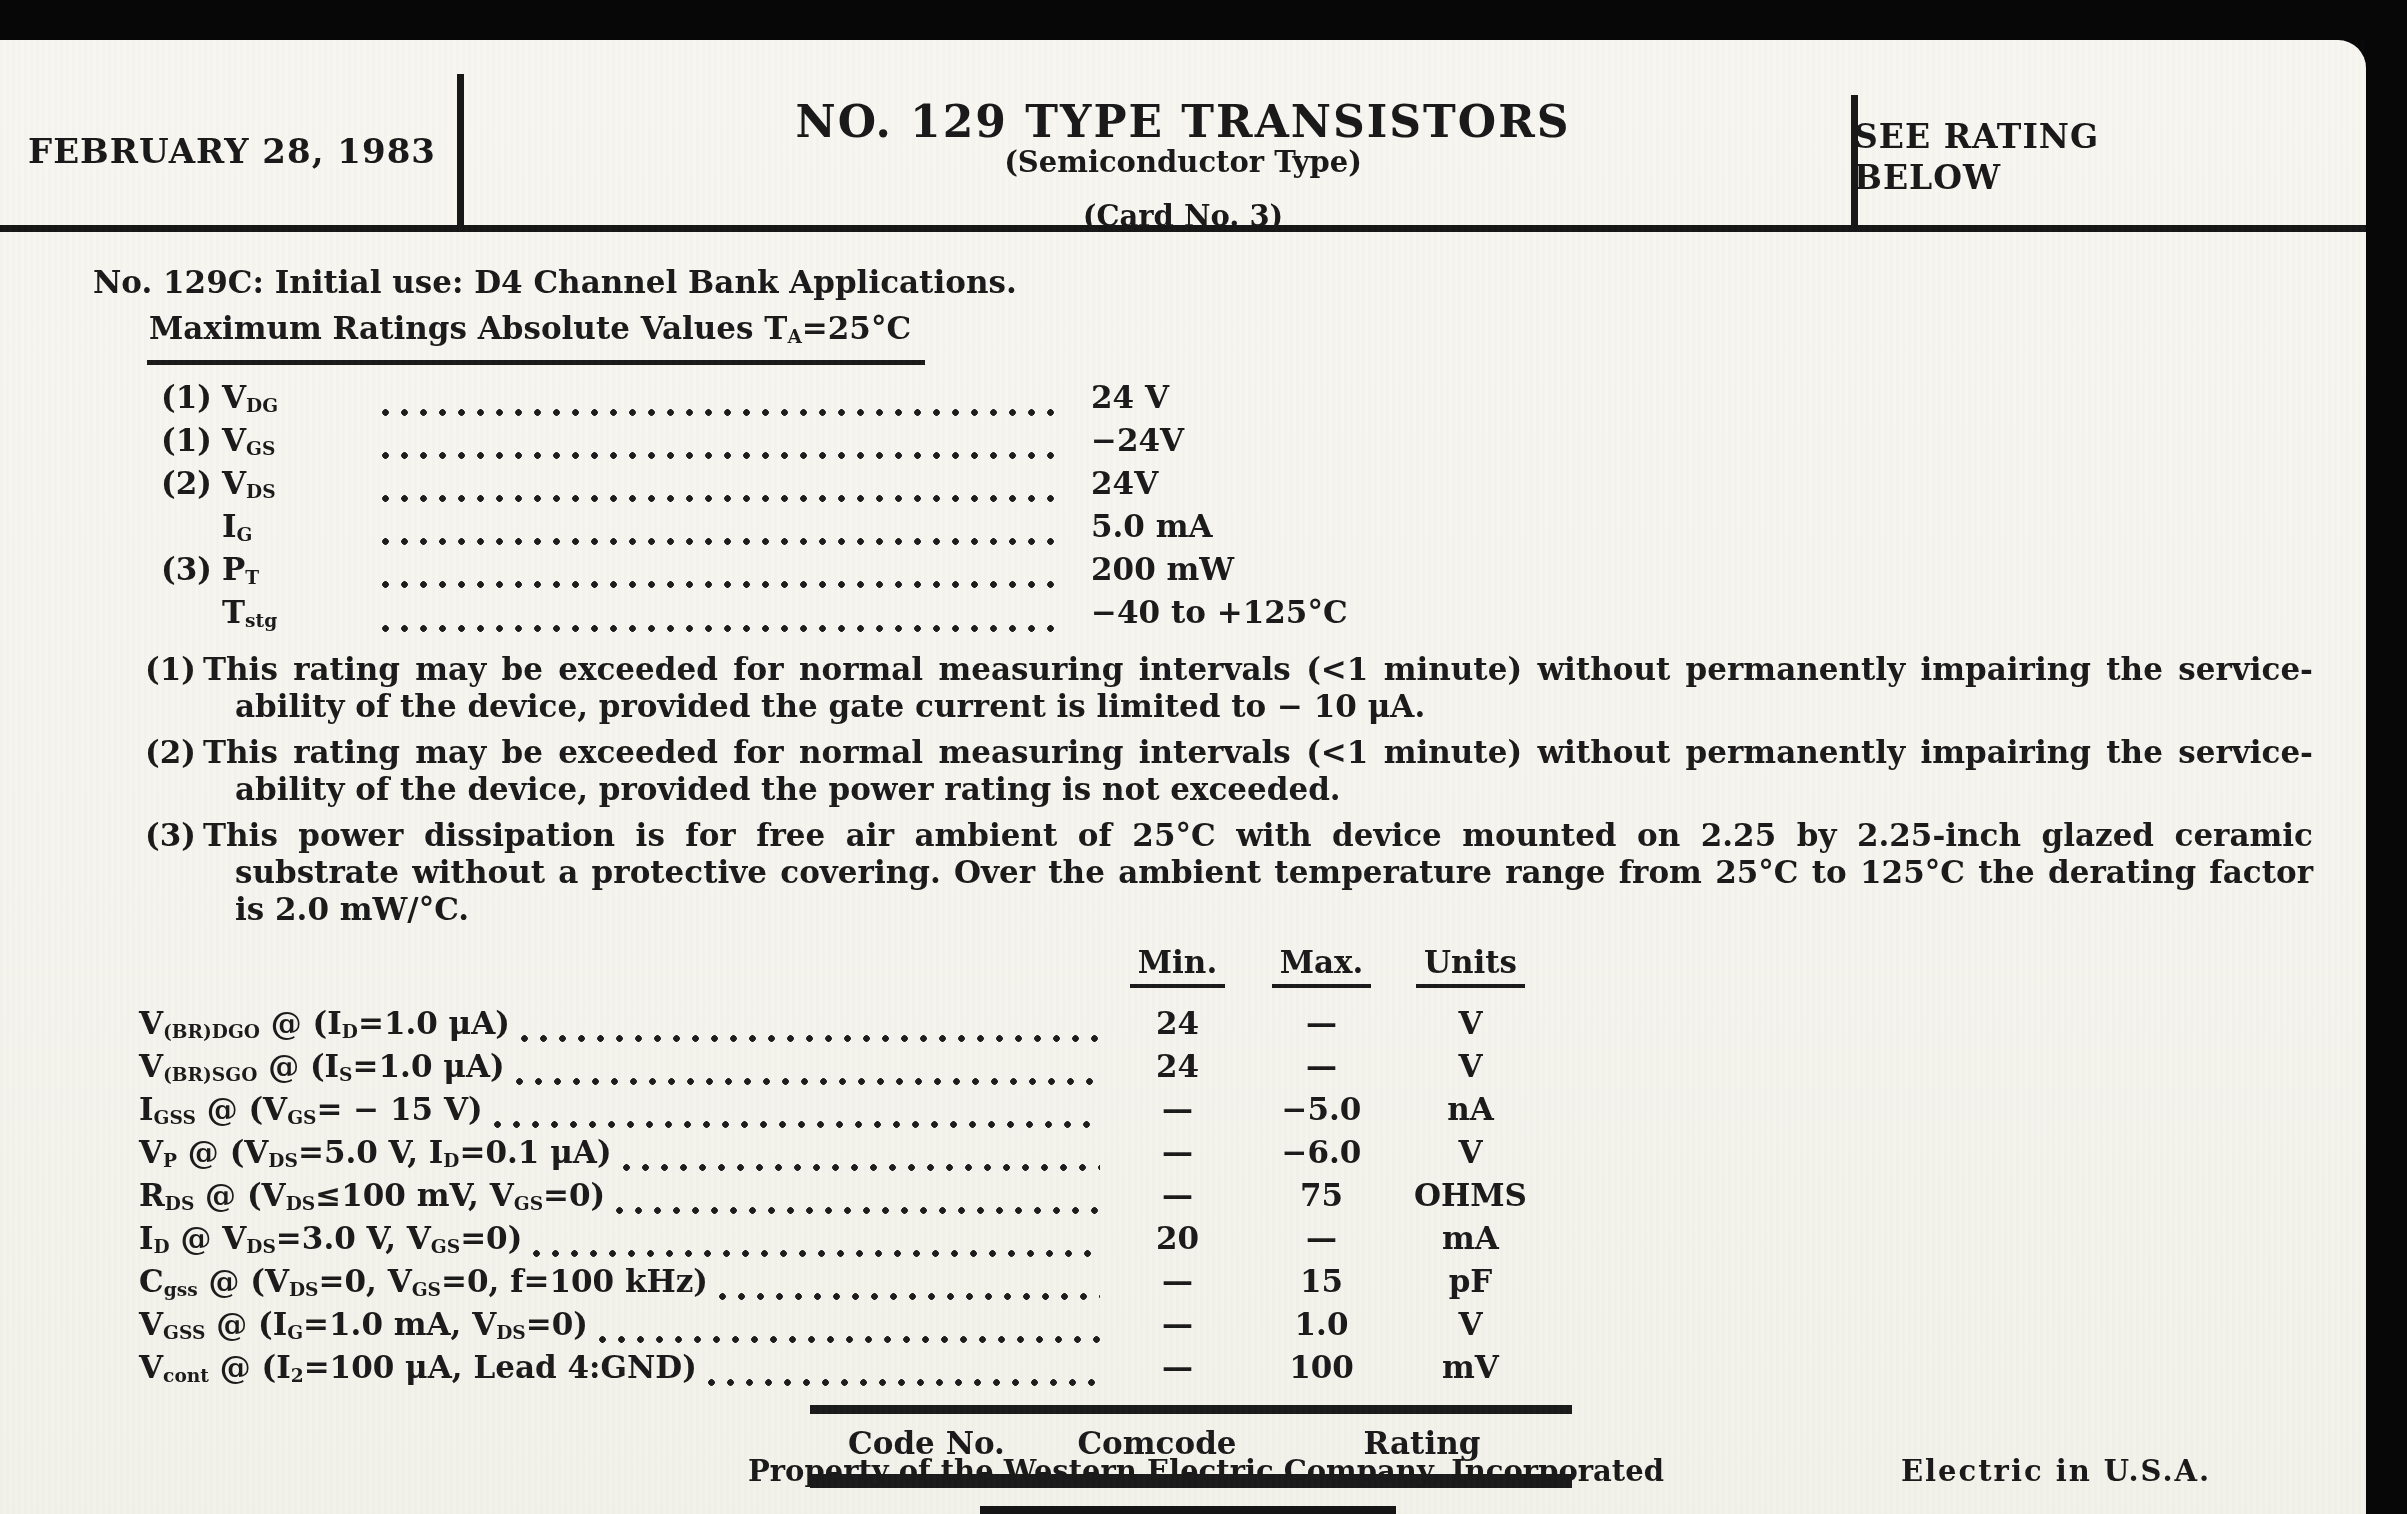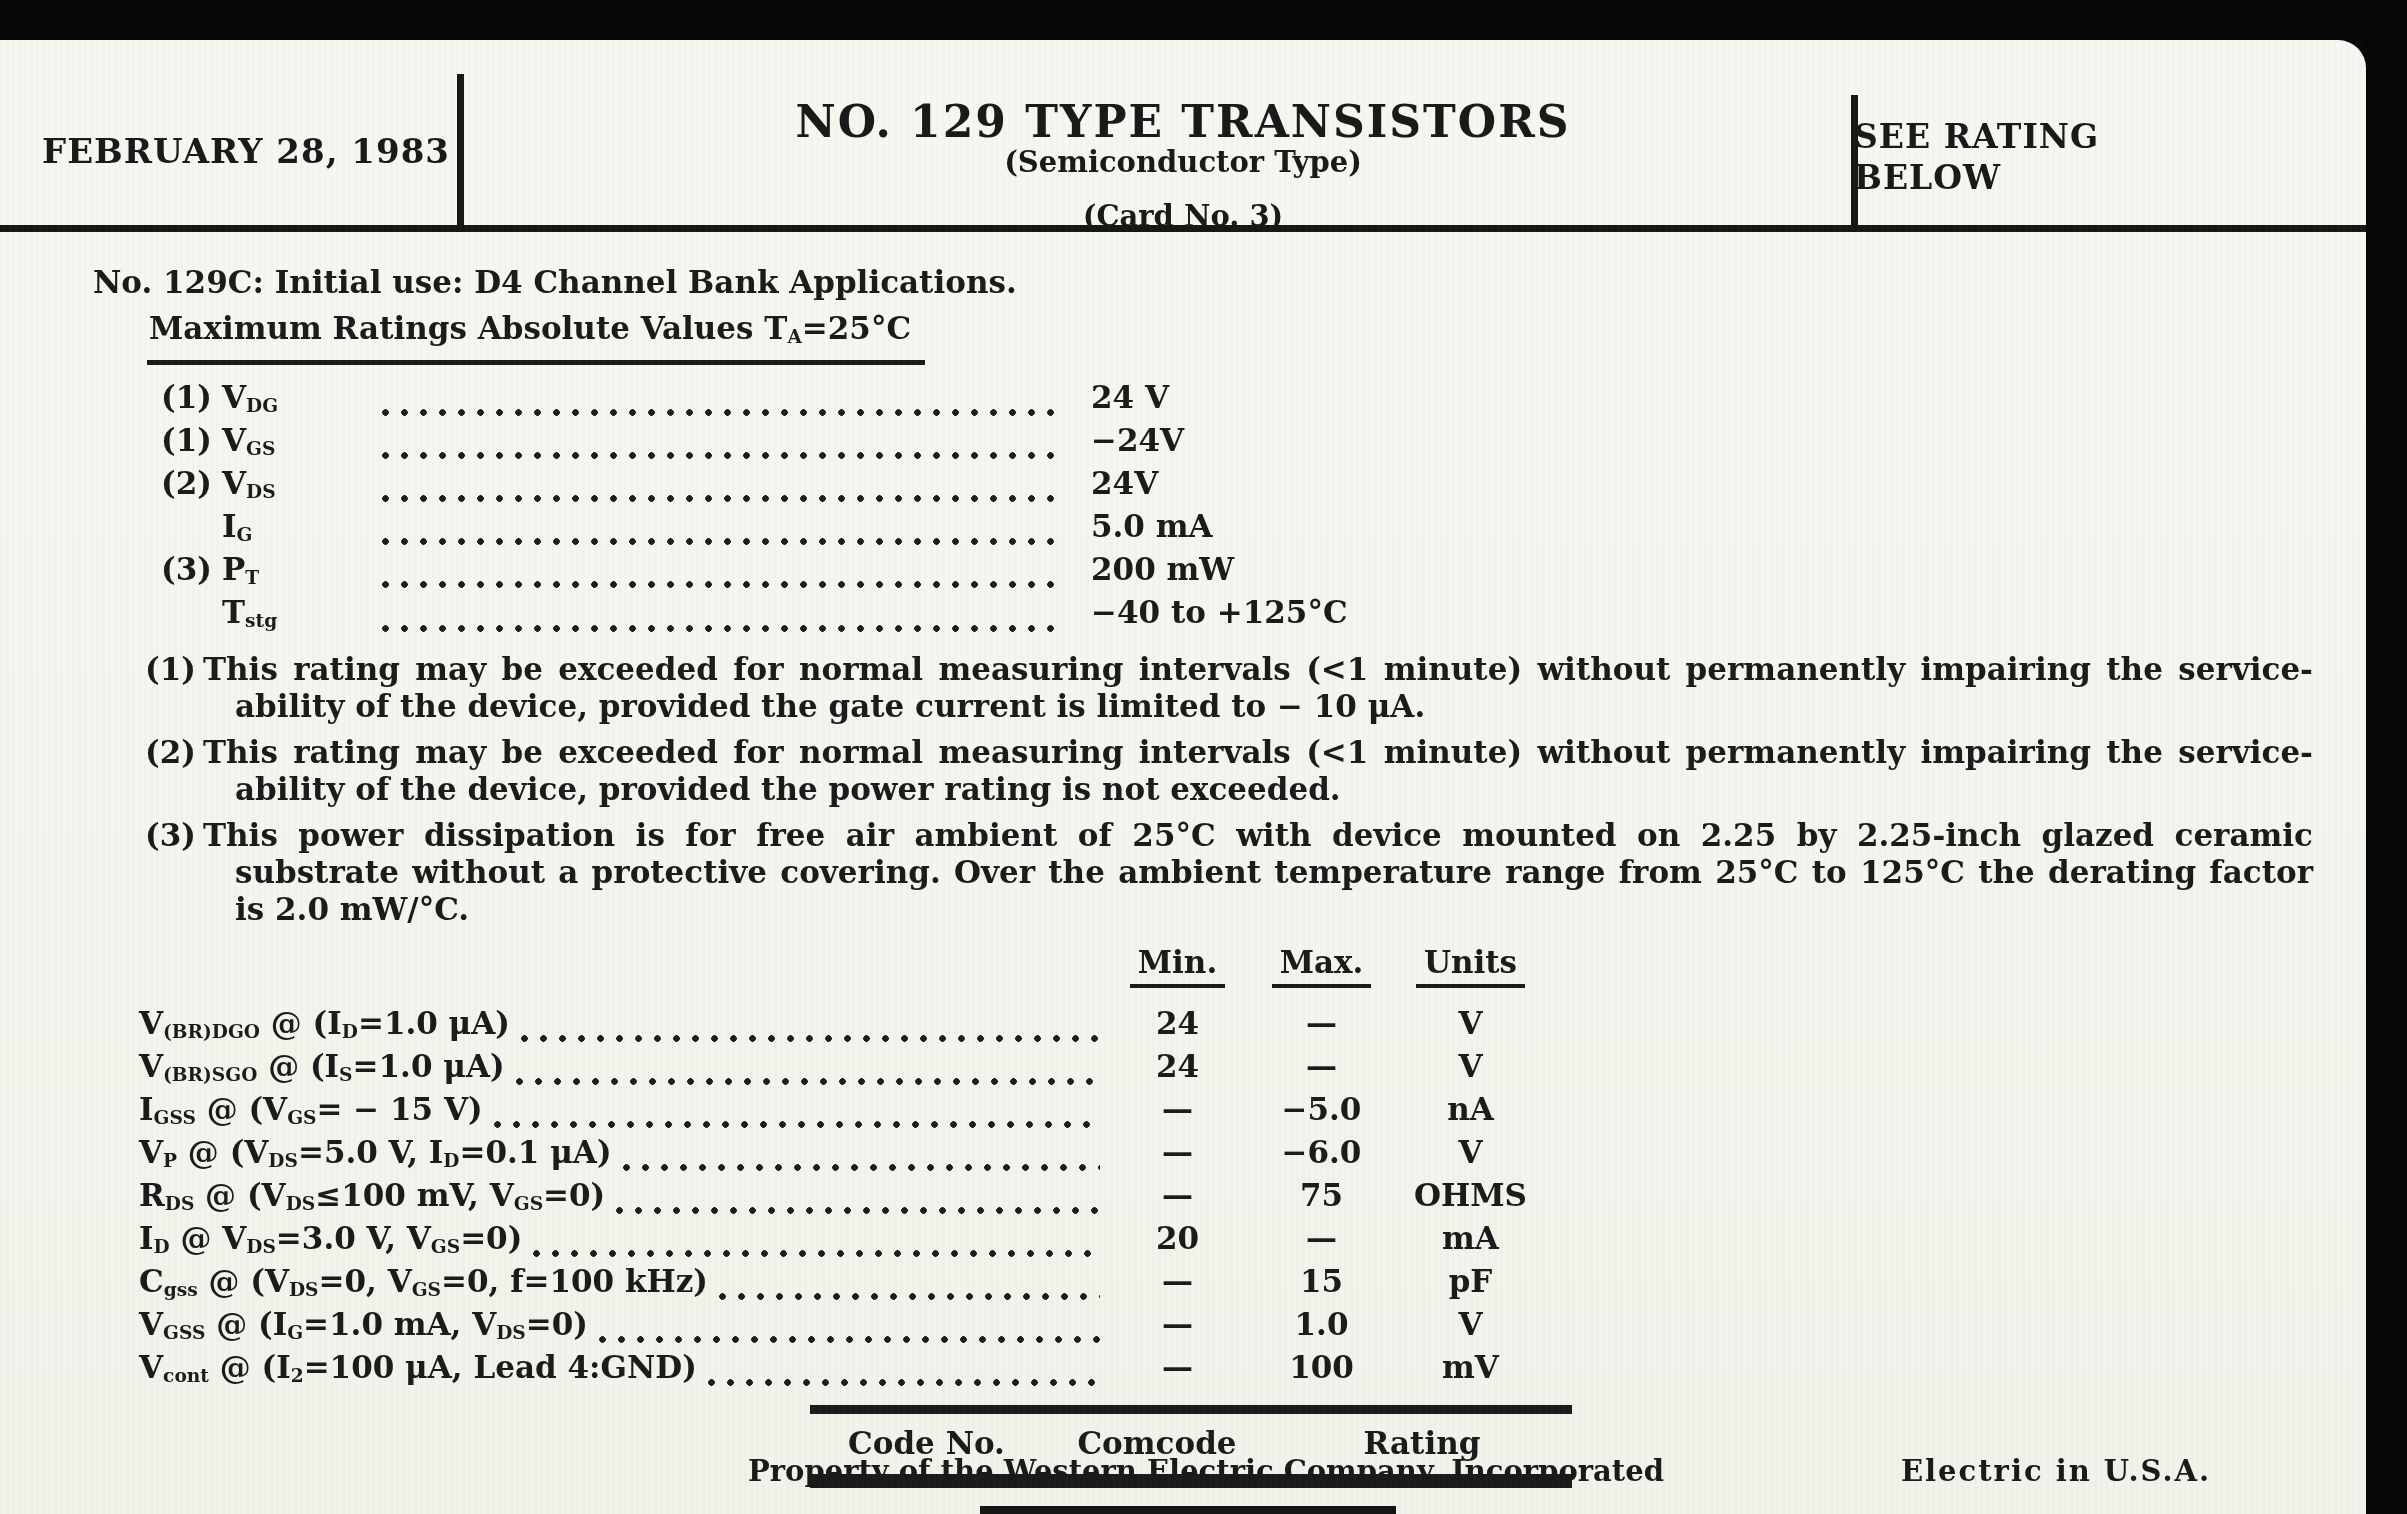--- a/index.html
+++ b/index.html
@@ -13,21 +13,21 @@
     position:absolute;left:0;top:40px;right:42px;bottom:0;
     background:linear-gradient(180deg,#f7f6f1 0%,#f5f4ee 55%,#f2f1ea 100%);
     border-radius:0 28px 0 0;
   }
   .page::before{
     content:"";position:absolute;inset:0;pointer-events:none;
     background:repeating-linear-gradient(90deg,rgba(0,0,0,0.012) 0 3px,rgba(255,255,255,0.012) 3px 6px);
   }
   
   .hdr{position:relative;height:185px;}
-  .hdr-date{position:absolute;left:42px;top:91px;font-size:34px;letter-spacing:1px;white-space:nowrap;}
+  .hdr-date{position:absolute;left:28px;top:91px;font-size:34px;letter-spacing:1px;white-space:nowrap;}
   .hdr-center{position:absolute;left:0;right:0;top:59px;text-align:center;}
   .hdr-title{font-size:44px;letter-spacing:2px;line-height:1.05;}
   .hdr-sub{font-size:29px;margin-top:0;}
   .hdr-card{font-size:29px;margin-top:20px;}
   .hdr-rating{position:absolute;left:1854px;right:10px;top:76px;text-align:left;font-size:33px;line-height:41px;letter-spacing:1px;}
   .vline{position:absolute;width:7px;background:#181818;bottom:0;}
   .vline-left{left:457px;top:34px;}
   .vline-right{left:1851px;top:55px;}
   .rule{height:7px;background:#161616;}
   

